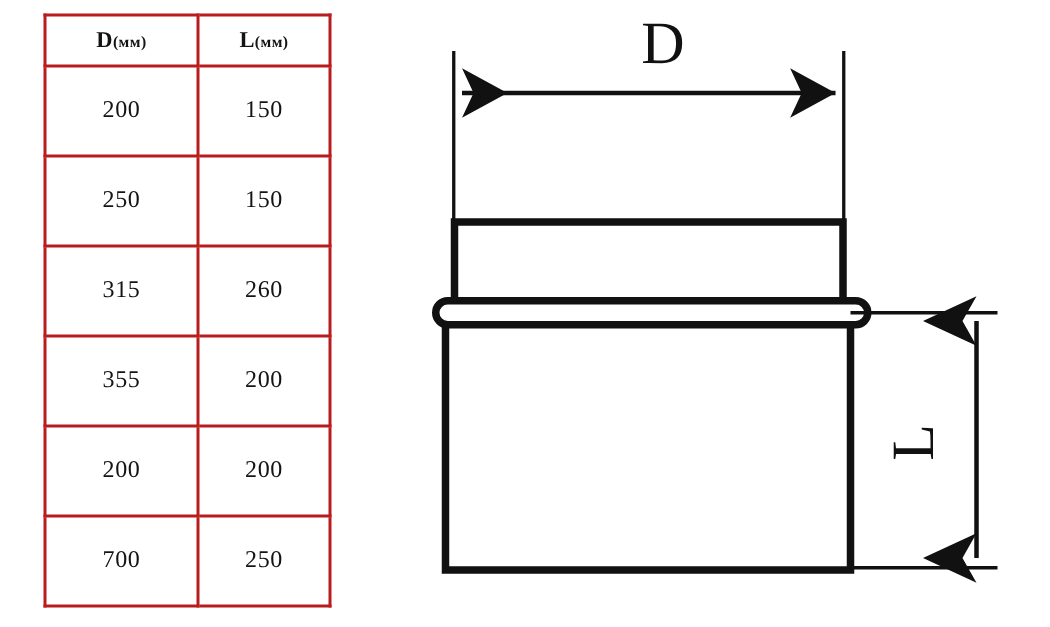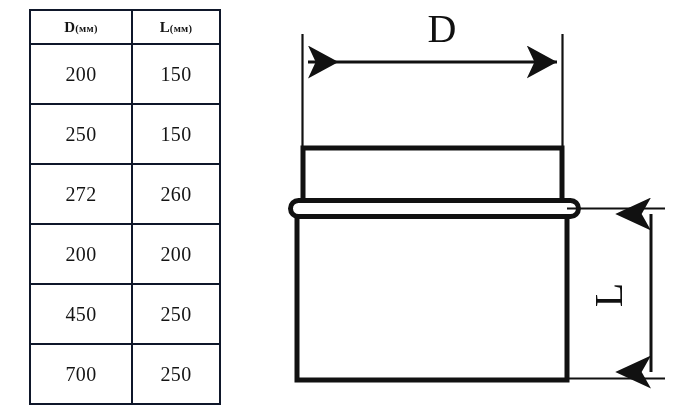--- a/index.html
+++ b/index.html
@@ -25,21 +25,21 @@
     height: 396px;
     border-collapse: collapse;
     table-layout: fixed;
     background: #ffffff;
   }
   #spec-table col.col-d { width: 102px; }
   #spec-table col.col-l { width: 88px; }
 
   #spec-table th,
   #spec-table td {
-    border: 2px solid #0f172a;
+    border: 2px solid #b91c1c;
     text-align: center;
     vertical-align: middle;
     padding: 0;
     font-family: "Liberation Serif", "DejaVu Serif", serif;
     background: #ffffff;
   }
   #spec-table th {
     height: 32px;
     font-weight: bold;
     font-size: 15px;
@@ -47,21 +47,21 @@
   }
   #spec-table th .unit {
     font-size: 10.5px;
     font-weight: bold;
     letter-spacing: 0.3px;
     vertical-align: baseline;
   }
   #spec-table td {
     height: 39px;
     font-weight: normal;
-    font-size: 20px;
+    font-size: 16px;
     letter-spacing: 0.4px;
   }
 
   
   #drawing {
     position: absolute;
     left: 255px;
     top: 0;
     width: 445px;
     height: 418px;
@@ -94,30 +94,30 @@
   <tbody>
     <tr>
       <td>200</td>
       <td>150</td>
     </tr>
     <tr>
       <td>250</td>
       <td>150</td>
     </tr>
     <tr>
-      <td>272</td>
+      <td>315</td>
       <td>260</td>
+    </tr>
+    <tr>
+      <td>355</td>
+      <td>200</td>
     </tr>
     <tr>
       <td>200</td>
       <td>200</td>
-    </tr>
-    <tr>
-      <td>450</td>
-      <td>250</td>
     </tr>
     <tr>
       <td>700</td>
       <td>250</td>
     </tr>
   </tbody>
 </table>
 
 <div id="drawing">
   <svg viewBox="0 0 445 418" xmlns="http://www.w3.org/2000/svg">

